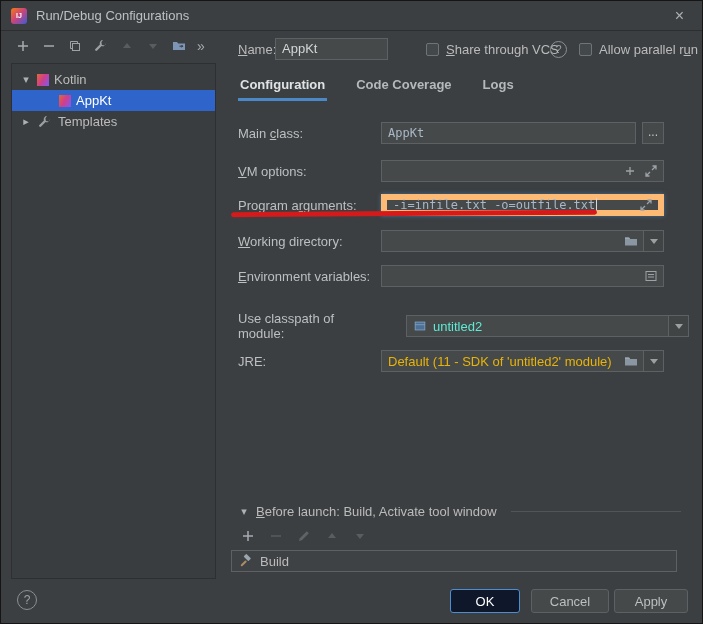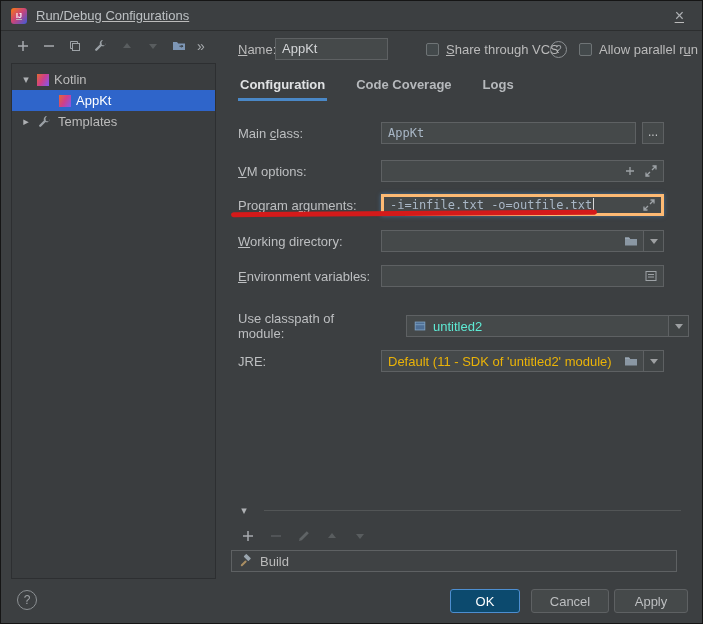--- a/index.html
+++ b/index.html
@@ -8,21 +8,21 @@
     position:relative; width:703px; height:624px;
     background:#3c3f41; border:1px solid #151515;
     font-family:"Liberation Sans", sans-serif; font-size:13px; color:#bbbbbb;
     overflow:hidden;
   }
   u { text-decoration:underline; }
 
   
   .titlebar { position:absolute; left:0; top:0; right:0; height:30px;
     display:flex; align-items:center; gap:9px; padding:0 10px;
-    background:#3c3f41; border-bottom:1px solid #2c2e2f;text-decoration:underline; }
+    background:#3c3f41; border-bottom:1px solid #2c2e2f; }
   .app-logo { width:16px; height:16px; border-radius:3px; flex:0 0 auto;
     background:linear-gradient(135deg,#f97a12 0%,#c9447a 48%,#3b5bdb 100%);
     color:#fff; font-size:7px; font-weight:bold; line-height:16px; text-align:center; }
   .title-text { color:#bcc0c3; }
   .close-btn { margin-left:auto; color:#aeb1b4; font-size:16px; line-height:16px; padding:2px 8px; cursor:default; }
 
   
   .toolbar { position:absolute; left:14px; top:35px; height:20px; display:flex; align-items:center; gap:10px; }
   .tb-icon { width:16px; height:16px; display:inline-block; }
   .tb-icon svg { display:block; }
@@ -55,21 +55,21 @@
   .main { position:absolute; left:222px; top:62px; width:466px; height:516px; }
   .tabs { position:absolute; left:15px; top:8px; display:flex; gap:27px; }
   .tab { padding:6px 2px 9px 2px; color:#b6b9bc; cursor:default;font-weight:bold; }
   .tab.selected { color:#e0e2e4; border-bottom:3px solid #4a88c7; padding-bottom:6px; }
 
   .row { position:absolute; left:15px; height:36px; display:flex; align-items:center; }
   .lbl { width:143px; flex:0 0 auto; color:#bdbfc1; }
   .fld { position:relative; width:283px; height:22px; background:#45494a;
     border:1px solid #5e6163; display:flex; align-items:center; padding:0 6px; color:#a9b7c6; }
   .fld.short { width:255px; }
-  .fld.focused { border:3px solid #fdba74; box-shadow:0 0 4px rgba(74,136,199,0.65); }
+  .fld.focused { border:6px solid #fdba74; box-shadow:0 0 4px rgba(74,136,199,0.65); }
   .mono { font-family:"DejaVu Sans Mono", monospace; font-size:12px; }
   .caret { display:inline-block; width:1px; height:14px; background:#d8d8d8; margin-left:1px; vertical-align:middle; }
   .fld-icons { position:absolute; right:4px; top:0; bottom:0; display:flex; align-items:center; gap:5px; }
   .combo-btn { position:absolute; right:0; top:0; bottom:0; width:20px;
     border-left:1px solid #5e6163; background:#404445; display:flex; align-items:center; justify-content:center; }
   .tri-down { width:0; height:0; border-left:4px solid transparent; border-right:4px solid transparent; border-top:5px solid #9da0a2; }
   .browse-btn { width:22px; height:22px; margin-left:6px; background:#45494a; border:1px solid #5e6163;
     color:#c3c5c7; text-align:center; line-height:18px; font-size:12px; }
   .combo-text { color:#5eead4; }
   .combo-text.disabled { color:#eab308; }
@@ -80,21 +80,21 @@
   .bl-line { flex:1; height:1px; background:#525556; margin-left:8px; }
   .bl-toolbar { position:absolute; left:17px; top:465px; display:flex; align-items:center; gap:12px; }
   .bl-list { position:absolute; left:8px; top:487px; width:446px; height:22px;
     background:#3f4244; border:1px solid #5e6163; display:flex; align-items:center; gap:6px; padding:0 6px; }
 
   
   .footer-help { position:absolute; left:16px; top:589px; width:20px; height:20px; line-height:18px; font-size:12px; }
   .btn { position:absolute; top:588px; height:24px; background:#45494a; border:1px solid #5e6163;
     color:#bdbfc1; font-family:"Liberation Sans",sans-serif; font-size:13px; border-radius:3px;
     display:flex; align-items:center; justify-content:center; cursor:default; }
-  .btn-ok { left:449px; width:70px; background:#0c4a6e; border-color:#4d8ed0; color:#ffffff; }
+  .btn-ok { left:449px; width:70px; background:#0f172a; border-color:#4d8ed0; color:#ffffff; }
   .btn-cancel { left:530px; width:78px; }
   .btn-apply { left:613px; width:74px; }
 
   
   .red-underline { position:absolute; left:230px; top:210px; width:366px; height:5px;
     background:#d41a1a; border-radius:3px; transform:rotate(-0.4deg); z-index:6; }
 </style>
 </head>
 <body>
 
@@ -290,20 +290,21 @@
             </span>
         </span>
         <span class="combo-btn">
             <span class="tri-down"></span>
           </span>
       </div>
     </div>
 
     <div class="bl-header">
       <span class="twisty">▾</span>
+      <span><u>B</u>efore launch: Build, Activate tool window</span>
       <span class="bl-line"></span>
     </div>
 
     <div class="bl-toolbar">
       <span class="tb-icon">
           <svg viewBox="0 0 16 16" width="16" height="16">
             <path d="M8 3v10M3 8h10" stroke="#a7abae" stroke-width="1.5" fill="none"></path>
           </svg>
         </span>
       <span class="tb-icon">

